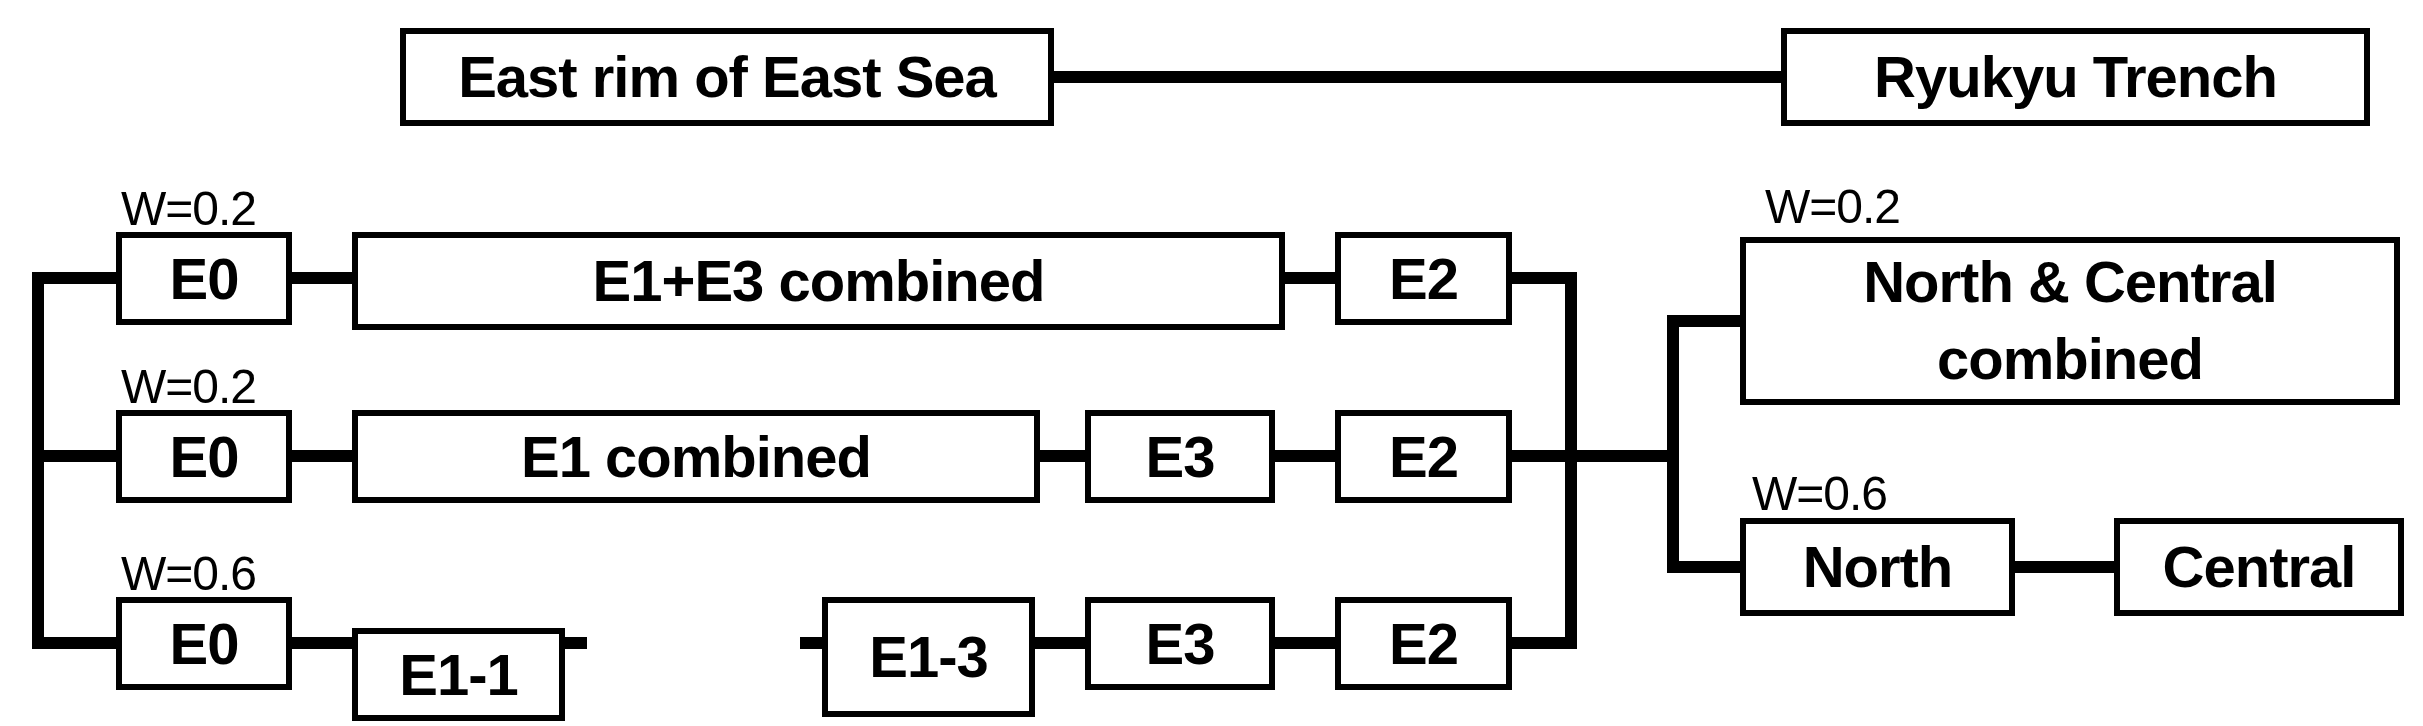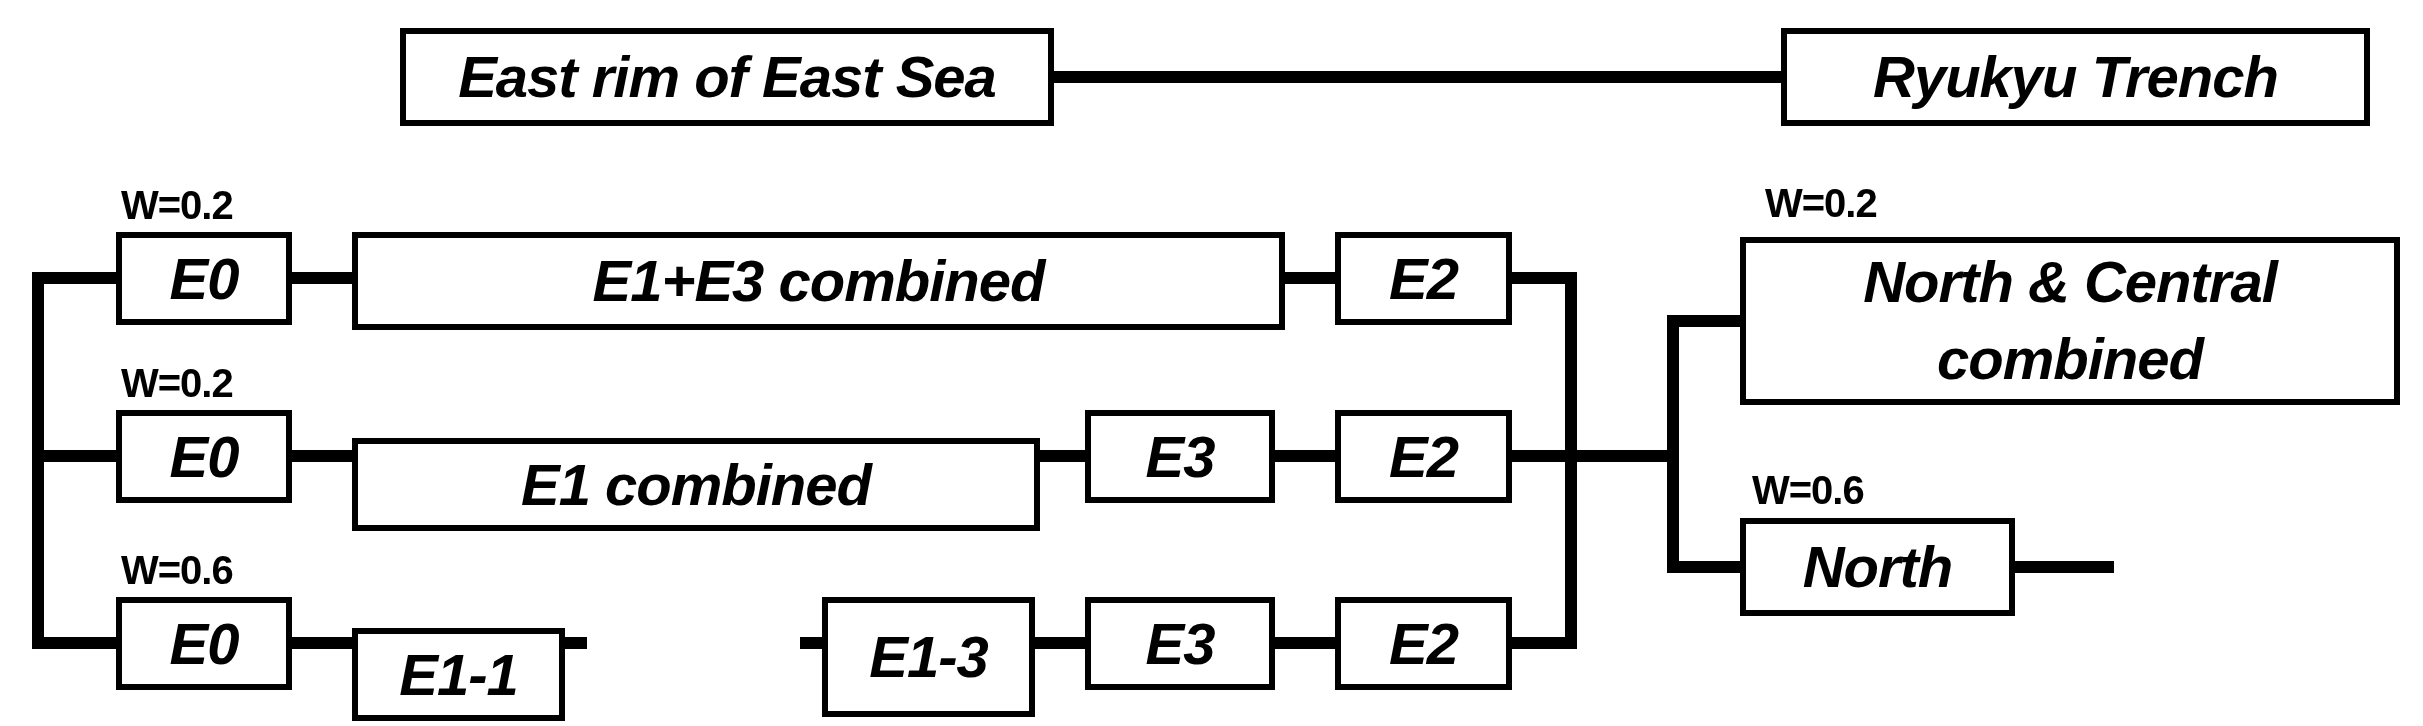--- a/index.html
+++ b/index.html
@@ -25,28 +25,27 @@
     color:var(--text);
     font-weight:700;
     font-size:58px;
     letter-spacing:-1px;
     display:flex;
     align-items:center;
     justify-content:center;
     text-align:center;
     line-height:1.3;
     z-index:2;
-    font-style:italic;
   }
   .node.multiline{line-height:1.32;padding:0 18px;}
   .wlabel{
     position:absolute;
     color:var(--text);
-    font-weight:700;
-    font-size:40px;
+    font-weight:400;
+    font-size:48px;
     letter-spacing:-1px;
     line-height:1;
     white-space:nowrap;
     z-index:3;
   }
   .ln{
     position:absolute;
     background:var(--line);
     z-index:1;
   }
@@ -69,21 +68,21 @@
   <div class="node" style="left:116px;top:232px;width:176px;height:93px;">E0</div>
   <div class="ln" style="left:292px;top:272px;width:60px;height:12px;"></div>
   <div class="node" style="left:352px;top:232px;width:933px;height:98px;">E1+E3 combined</div>
   <div class="ln" style="left:1285px;top:272px;width:50px;height:12px;"></div>
   <div class="node" style="left:1335px;top:232px;width:177px;height:93px;">E2</div>
   <div class="ln" style="left:1512px;top:272px;width:65px;height:12px;"></div>
 
   <div class="wlabel" style="left:121px;top:363px;">W=0.2</div>
   <div class="node" style="left:116px;top:410px;width:176px;height:93px;">E0</div>
   <div class="ln" style="left:292px;top:450px;width:60px;height:12px;"></div>
-  <div class="node" style="left:352px;top:410px;width:688px;height:93px;margin-top:28px;">E1 combined</div>
+  <div class="node" style="left:352px;top:410px;width:688px;height:93px;">E1 combined</div>
   <div class="ln" style="left:1040px;top:450px;width:45px;height:12px;"></div>
   <div class="node" style="left:1085px;top:410px;width:190px;height:93px;">E3</div>
   <div class="ln" style="left:1275px;top:450px;width:60px;height:12px;"></div>
   <div class="node" style="left:1335px;top:410px;width:177px;height:93px;">E2</div>
   <div class="ln" style="left:1512px;top:450px;width:167px;height:12px;"></div>
 
   <div class="wlabel" style="left:121px;top:550px;">W=0.6</div>
   <div class="node" style="left:116px;top:597px;width:176px;height:93px;">E0</div>
   <div class="ln" style="left:292px;top:637px;width:60px;height:12px;"></div>
   <div class="node" style="left:352px;top:597px;width:213px;height:93px;margin-top:31px;">E1-1</div>
@@ -101,14 +100,15 @@
   <div class="ln" style="left:1667px;top:315px;width:12px;height:258px;"></div>
   <div class="ln" style="left:1679px;top:315px;width:61px;height:12px;"></div>
   <div class="ln" style="left:1679px;top:561px;width:61px;height:12px;"></div>
 
   <div class="wlabel" style="left:1765px;top:183px;">W=0.2</div>
   <div class="node multiline" style="left:1740px;top:237px;width:660px;height:168px;">North &amp; Central combined</div>
 
   <div class="wlabel" style="left:1752px;top:470px;">W=0.6</div>
   <div class="node" style="left:1740px;top:518px;width:275px;height:98px;">North</div>
   <div class="ln" style="left:2015px;top:561px;width:99px;height:12px;"></div>
+  <div class="node" style="left:2114px;top:518px;width:290px;height:98px;">Central</div>
 
 </div>
 
 </body></html>

